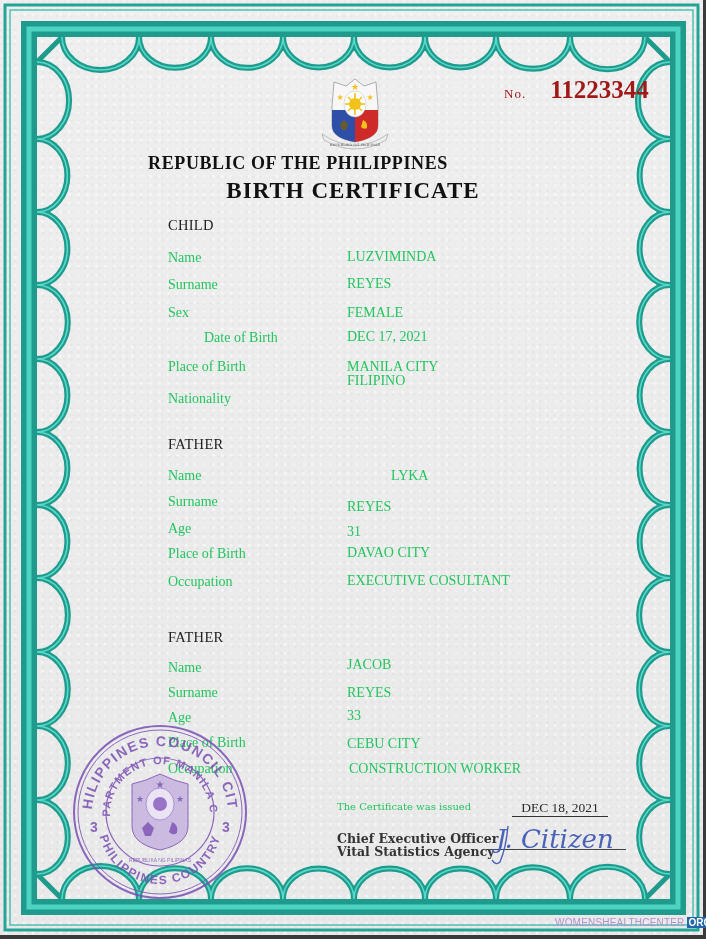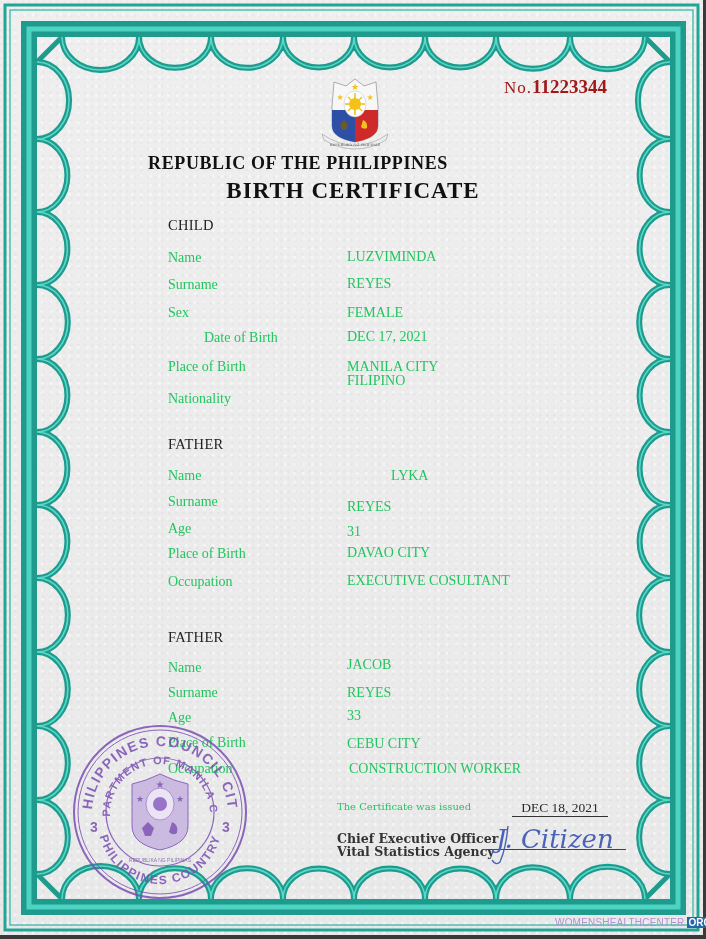--- a/index.html
+++ b/index.html
@@ -10,22 +10,22 @@
       radial-gradient(circle at 70% 60%, rgba(255,255,255,0.5) 0 1px, transparent 2px) 0 0/9px 9px,
       linear-gradient(180deg,#efefef,#e9e9e9);}
   svg.border{position:absolute;left:0;top:0;}
   .t{position:absolute;color:#22c55e;white-space:nowrap;}
   .lbl{font-size:14px;font-family:"Liberation Serif","DejaVu Serif",serif;}
   .val{font-size:14px;font-family:"Liberation Serif","DejaVu Serif",serif;}
   .sec{font-size:14.5px;font-weight:normal;letter-spacing:0.3px;font-family:"Liberation Serif","DejaVu Serif",serif;color:#222;}
   .title1{position:absolute;left:0;width:596px;top:153px;text-align:center;font-family:"Liberation Serif",serif;font-weight:bold;font-size:18px;letter-spacing:0.6px;color:#111;font-variant:small-caps;}
   .title2{position:absolute;left:0;width:706px;top:178px;text-align:center;font-family:"Liberation Serif",serif;font-weight:bold;font-size:23px;letter-spacing:1px;color:#111;}
   .no{position:absolute;left:504px;top:76px;font-family:"Liberation Serif",serif;color:#a01818;white-space:nowrap;}
-  .no .nl{font-size:17px;letter-spacing:1px;margin-right:0;}
-  .no .nv{font-size:19px;font-weight:bold;text-align:right;}
+  .no .nl{font-size:13px;letter-spacing:1px;margin-right:24px;}
+  .no .nv{font-size:25px;font-weight:bold;text-align:right;}
   .issued{font-size:10px;}
   .issue-date{position:absolute;left:512px;top:800px;width:96px;text-align:center;font-size:13.5px;border-bottom:1px solid #333;line-height:16px;font-family:"Liberation Serif",serif;color:#2a2a2a;}
   .officer{font-size:12.5px;font-weight:bold;line-height:13px;color:#333;}
   .sig{position:absolute;left:486px;top:818px;width:140px;height:48px;}
   .sigline{position:absolute;left:486px;top:849px;width:140px;height:1px;background:#444;}
   .wm{position:absolute;left:555px;top:915px;height:14px;display:flex;align-items:center;font-family:"Liberation Sans",sans-serif;font-size:10px;}
   .wm .w1{color:#b58fd0;letter-spacing:0.2px;}
   .wm .w2{background:#2467a8;color:#fff;padding:0 2px;font-weight:bold;margin-left:2px;}
   .stamp{position:absolute;left:70px;top:722px;width:180px;height:180px;}
   .crest{position:absolute;left:316px;top:76px;width:78px;height:74px;}

